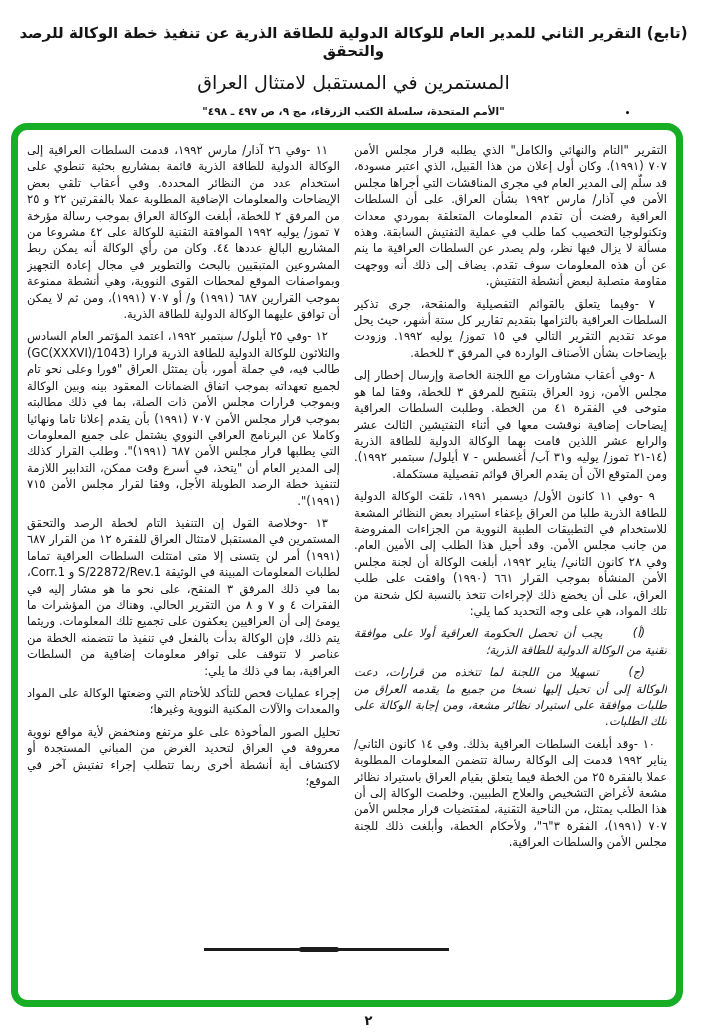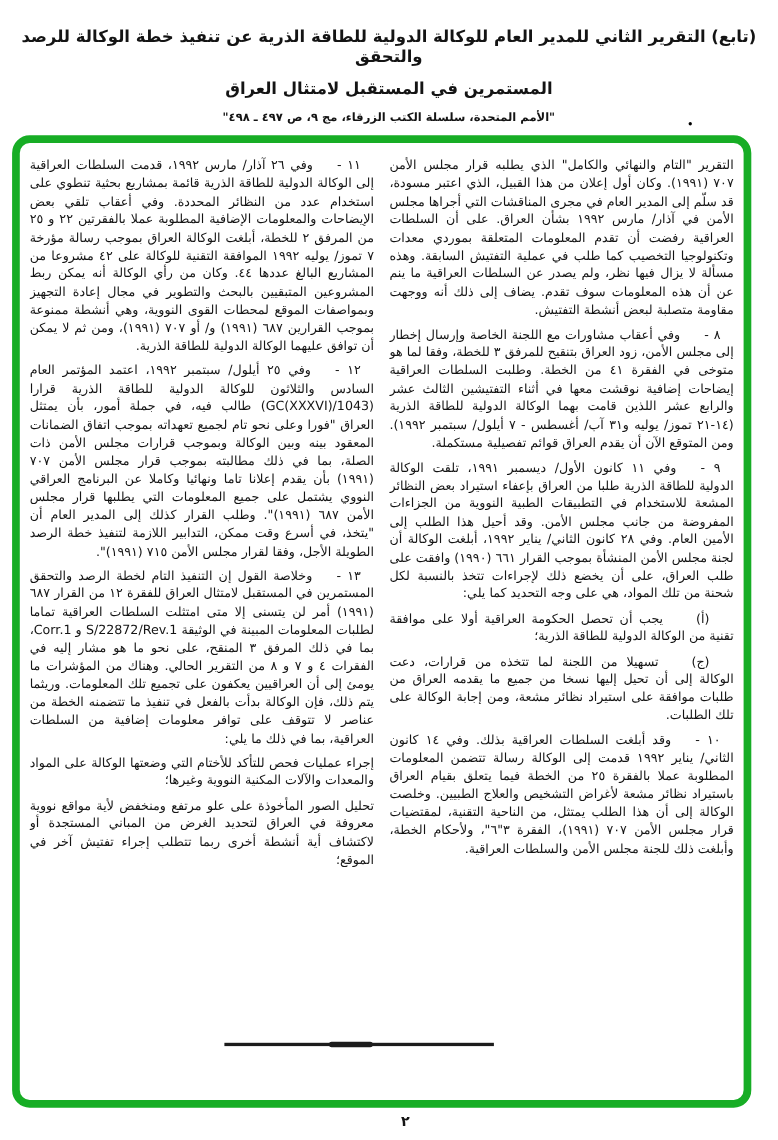--- a/index.html
+++ b/index.html
@@ -19,22 +19,22 @@
     top: 24px; left: 0; right: 0;
     text-align: center;
     direction: rtl;
   }
   .title-line1 {
     font-size: 15px;
     font-weight: bold;
     letter-spacing: 0;
   }
   .title-line2 {
-    font-size: 15px;
-    font-weight: bold;
+    font-size: 19px;
+    font-weight: normal;
     margin-top: 11px;
   }
   .citation {
     font-size: 10.5px;
     font-weight: bold;
     margin-top: 12px;
   }
   .stray-dot {
     position: absolute;
     left: 626px; top: 111px;
@@ -62,22 +62,22 @@
   }
   .col {
     flex: 1 1 0;
     font-size: 11.5px;
     line-height: 16.4px;
     text-align: justify;
     overflow: hidden;
   }
   .para { margin: 0 0 6px 0; }
   .para.numbered { text-indent: 12px; }
-  .para.item { text-indent: 22px; }
-  .pnum { margin-left: 22px; }
+  .para.item { text-indent: 22px; font-style: italic; }
+  .pnum { }
   .para.item .pnum { margin-left: 30px; }
   .end-rule {
     position: absolute;
     left: 204px; top: 948px;
     width: 245px; height: 3px;
     background: #1c1c1c;
   }
   .end-rule::after {
     content: "";
     position: absolute;
@@ -104,20 +104,21 @@
     <div class="title-line2">المستمرين في المستقبل لامتثال العراق</div>
     <div class="citation">"الأمم المتحدة، سلسلة الكتب الزرقاء، مج ٩، ص ٤٩٧ ـ ٤٩٨"</div>
   </header>
 
   <div class="stray-dot"></div>
 
   <div class="green-box">
     <div class="content">
       <div class="col col-right">
           <p class="para">التقرير "التام والنهائي والكامل" الذي يطلبه قرار مجلس الأمن ٧٠٧ (١٩٩١). وكان أول إعلان من هذا القبيل، الذي اعتبر مسودة، قد سلّم إلى المدير العام في مجرى المناقشات التي أجراها مجلس الأمن في آذار/ مارس ١٩٩٢ بشأن العراق. على أن السلطات العراقية رفضت أن تقدم المعلومات المتعلقة بموردي معدات وتكنولوجيا التخصيب كما طلب في عملية التفتيش السابقة. وهذه مسألة لا يزال فيها نظر، ولم يصدر عن السلطات العراقية ما ينم عن أن هذه المعلومات سوف تقدم. يضاف إلى ذلك أنه ووجهت مقاومة متصلبة لبعض أنشطة التفتيش.</p>
+          <p class="para numbered"><span class="pnum">٧ -</span>وفيما يتعلق بالقوائم التفصيلية والمنقحة، جرى تذكير السلطات العراقية بالتزامها بتقديم تقارير كل ستة أشهر، حيث يحل موعد تقديم التقرير التالي في ١٥ تموز/ يوليه ١٩٩٢. وزودت بإيضاحات بشأن الأصناف الواردة في المرفق ٣ للخطة.</p>
           <p class="para numbered"><span class="pnum">٨ -</span>وفي أعقاب مشاورات مع اللجنة الخاصة وإرسال إخطار إلى مجلس الأمن، زود العراق بتنقيح للمرفق ٣ للخطة، وفقا لما هو متوخى في الفقرة ٤١ من الخطة. وطلبت السلطات العراقية إيضاحات إضافية نوقشت معها في أثناء التفتيشين الثالث عشر والرابع عشر اللذين قامت بهما الوكالة الدولية للطاقة الذرية (١٤-٢١ تموز/ يوليه و٣١ آب/ أغسطس - ٧ أيلول/ سبتمبر ١٩٩٢). ومن المتوقع الآن أن يقدم العراق قوائم تفصيلية مستكملة.</p>
           <p class="para numbered"><span class="pnum">٩ -</span>وفي ١١ كانون الأول/ ديسمبر ١٩٩١، تلقت الوكالة الدولية للطاقة الذرية طلبا من العراق بإعفاء استيراد بعض النظائر المشعة للاستخدام في التطبيقات الطبية النووية من الجزاءات المفروضة من جانب مجلس الأمن. وقد أحيل هذا الطلب إلى الأمين العام. وفي ٢٨ كانون الثاني/ يناير ١٩٩٢، أبلغت الوكالة أن لجنة مجلس الأمن المنشأة بموجب القرار ٦٦١ (١٩٩٠) وافقت على طلب العراق، على أن يخضع ذلك لإجراءات تتخذ بالنسبة لكل شحنة من تلك المواد، هي على وجه التحديد كما يلي:</p>
           <p class="para item"><span class="pnum">(أ)</span>يجب أن تحصل الحكومة العراقية أولا على موافقة تقنية من الوكالة الدولية للطاقة الذرية؛</p>
           <p class="para item"><span class="pnum">(ج)</span>تسهيلا من اللجنة لما تتخذه من قرارات، دعت الوكالة إلى أن تحيل إليها نسخا من جميع ما يقدمه العراق من طلبات موافقة على استيراد نظائر مشعة، ومن إجابة الوكالة على تلك الطلبات.</p>
           <p class="para numbered"><span class="pnum">١٠ -</span>وقد أبلغت السلطات العراقية بذلك. وفي ١٤ كانون الثاني/ يناير ١٩٩٢ قدمت إلى الوكالة رسالة تتضمن المعلومات المطلوبة عملا بالفقرة ٢٥ من الخطة فيما يتعلق بقيام العراق باستيراد نظائر مشعة لأغراض التشخيص والعلاج الطبيين. وخلصت الوكالة إلى أن هذا الطلب يمتثل، من الناحية التقنية، لمقتضيات قرار مجلس الأمن ٧٠٧ (١٩٩١)، الفقرة ٣"٦"، ولأحكام الخطة، وأبلغت ذلك للجنة مجلس الأمن والسلطات العراقية.</p>
         </div>
       <div class="col col-left">
           <p class="para numbered"><span class="pnum">١١ -</span>وفي ٢٦ آذار/ مارس ١٩٩٢، قدمت السلطات العراقية إلى الوكالة الدولية للطاقة الذرية قائمة بمشاريع بحثية تنطوي على استخدام عدد من النظائر المحددة. وفي أعقاب تلقي بعض الإيضاحات والمعلومات الإضافية المطلوبة عملا بالفقرتين ٢٢ و ٢٥ من المرفق ٢ للخطة، أبلغت الوكالة العراق بموجب رسالة مؤرخة ٧ تموز/ يوليه ١٩٩٢ الموافقة التقنية للوكالة على ٤٢ مشروعا من المشاريع البالغ عددها ٤٤. وكان من رأي الوكالة أنه يمكن ربط المشروعين المتبقيين بالبحث والتطوير في مجال إعادة التجهيز وبمواصفات الموقع لمحطات القوى النووية، وهي أنشطة ممنوعة بموجب القرارين ٦٨٧ (١٩٩١) و/ أو ٧٠٧ (١٩٩١)، ومن ثم لا يمكن أن توافق عليهما الوكالة الدولية للطاقة الذرية.</p>
           <p class="para numbered"><span class="pnum">١٢ -</span>وفي ٢٥ أيلول/ سبتمبر ١٩٩٢، اعتمد المؤتمر العام السادس والثلاثون للوكالة الدولية للطاقة الذرية قرارا (GC(XXXVI)/1043) طالب فيه، في جملة أمور، بأن يمتثل العراق "فورا وعلى نحو تام لجميع تعهداته بموجب اتفاق الضمانات المعقود بينه وبين الوكالة وبموجب قرارات مجلس الأمن ذات الصلة، بما في ذلك مطالبته بموجب قرار مجلس الأمن ٧٠٧ (١٩٩١) بأن يقدم إعلانا تاما ونهائيا وكاملا عن البرنامج العراقي النووي يشتمل على جميع المعلومات التي يطلبها قرار مجلس الأمن ٦٨٧ (١٩٩١)". وطلب القرار كذلك إلى المدير العام أن "يتخذ، في أسرع وقت ممكن، التدابير اللازمة لتنفيذ خطة الرصد الطويلة الأجل، وفقا لقرار مجلس الأمن ٧١٥ (١٩٩١)".</p>
           <p class="para numbered"><span class="pnum">١٣ -</span>وخلاصة القول إن التنفيذ التام لخطة الرصد والتحقق المستمرين في المستقبل لامتثال العراق للفقرة ١٢ من القرار ٦٨٧ (١٩٩١) أمر لن يتسنى إلا متى امتثلت السلطات العراقية تماما لطلبات المعلومات المبينة في الوثيقة S/22872/Rev.1 و Corr.1، بما في ذلك المرفق ٣ المنقح، على نحو ما هو مشار إليه في الفقرات ٤ و ٧ و ٨ من التقرير الحالي. وهناك من المؤشرات ما يومئ إلى أن العراقيين يعكفون على تجميع تلك المعلومات. وريثما يتم ذلك، فإن الوكالة بدأت بالفعل في تنفيذ ما تتضمنه الخطة من عناصر لا تتوقف على توافر معلومات إضافية من السلطات العراقية، بما في ذلك ما يلي:</p>

